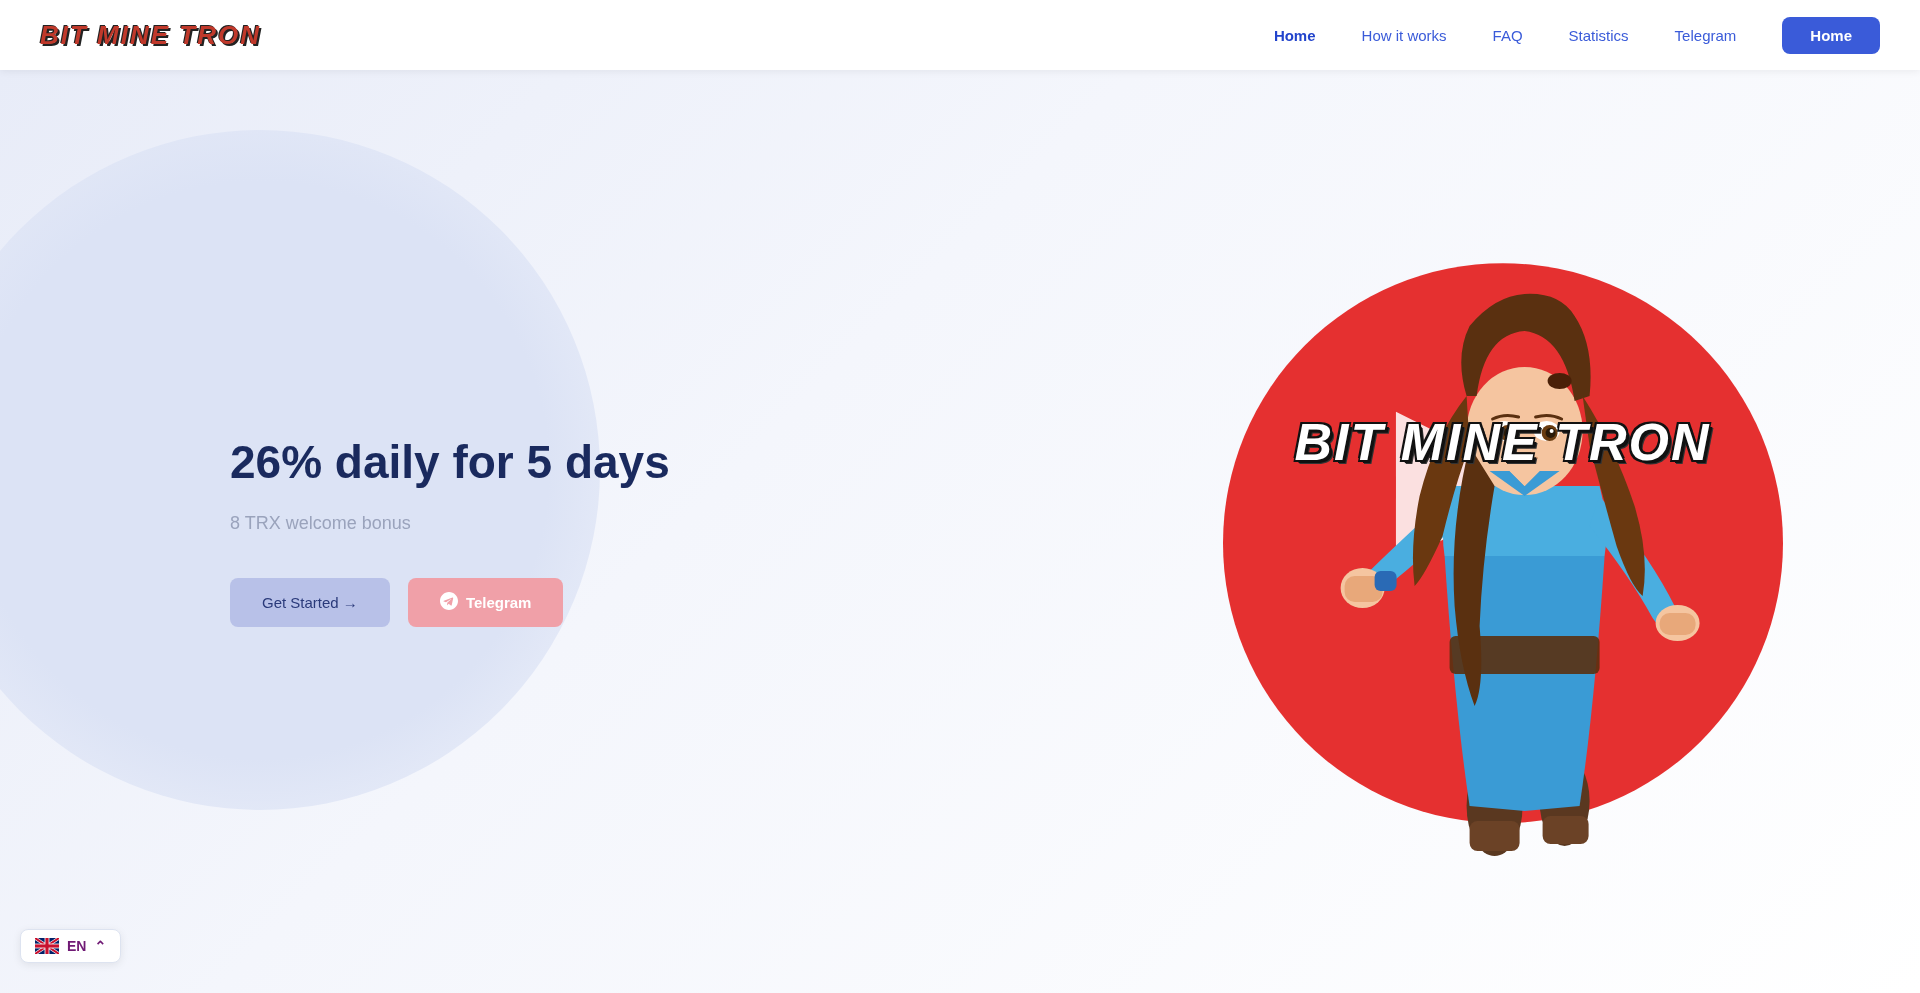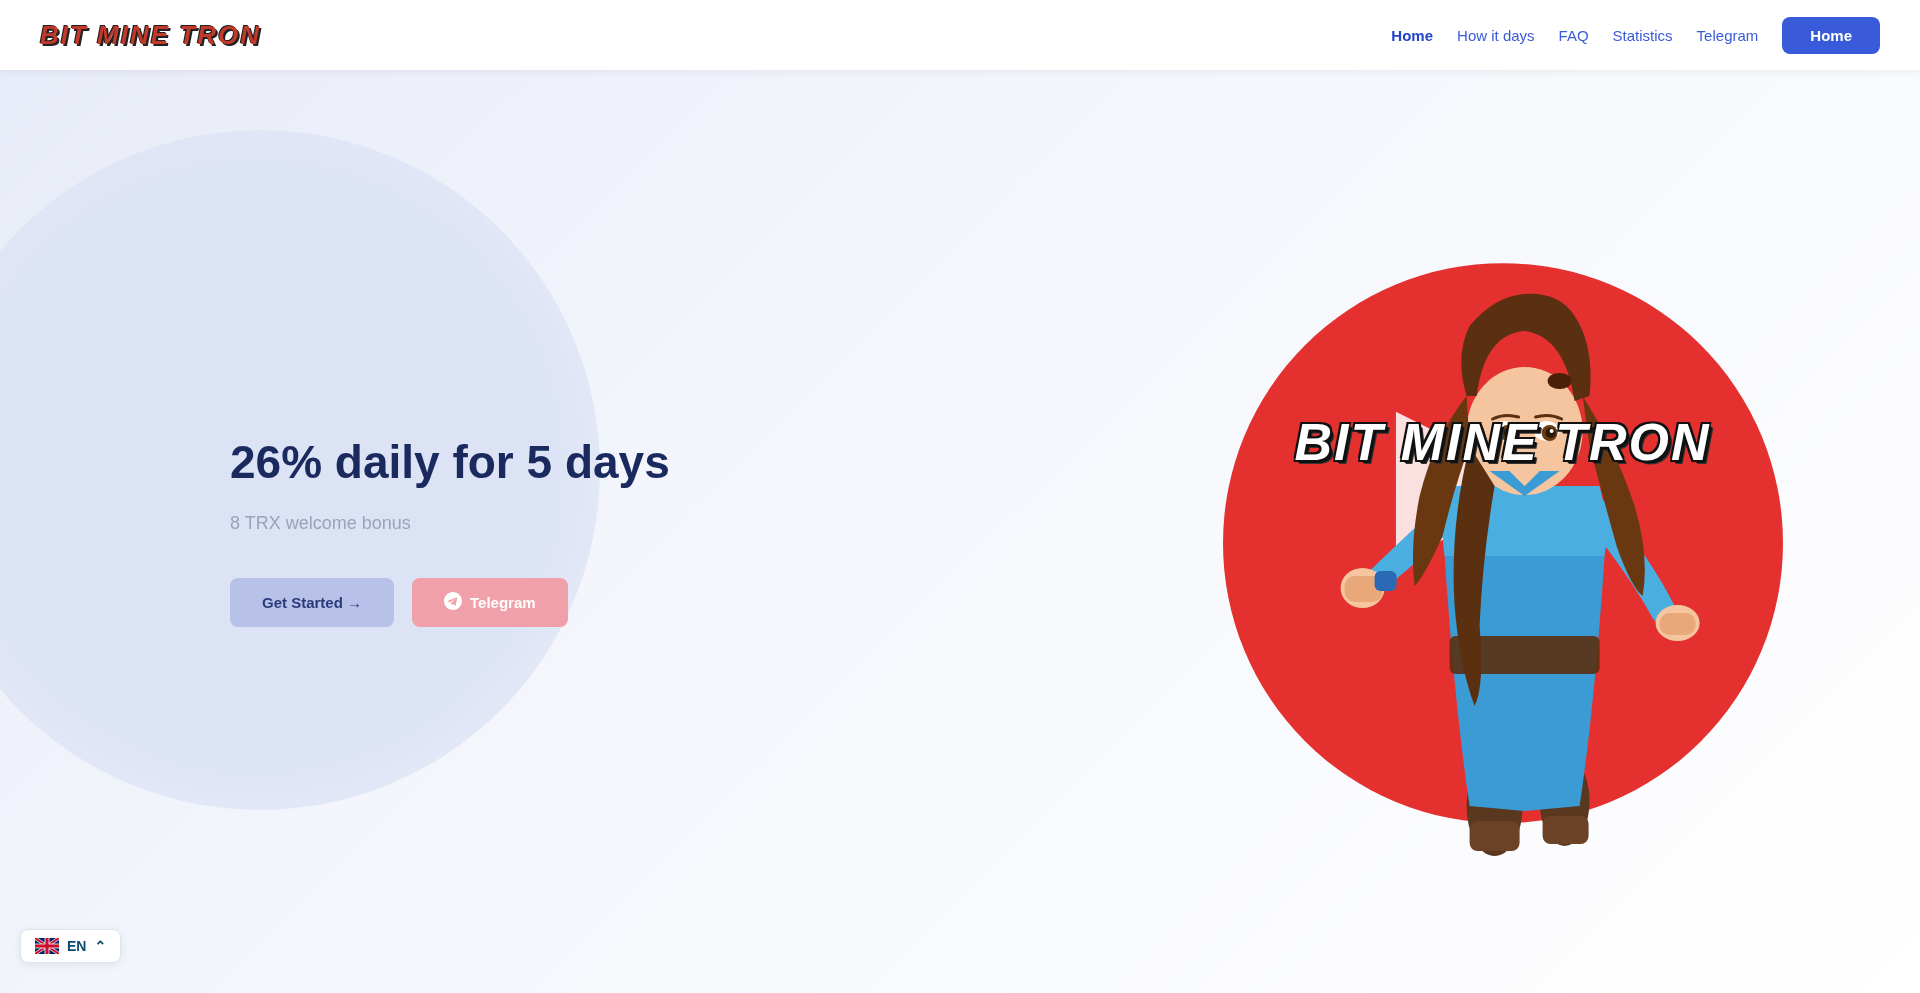--- a/index.html
+++ b/index.html
@@ -19,21 +19,21 @@
       display: flex;
       align-items: center;
       justify-content: space-between;
       padding: 0 40px;
       z-index: 100;
       box-shadow: 0 1px 8px rgba(0,0,0,0.07);
     }
     .nav-links {
       display: flex;
       align-items: center;
-      gap: 24px;
+      gap: 46px;
       margin-left: 40px;
     }
     .nav-links a {
       text-decoration: none;
       color: #3a5bd9;
       font-size: 15px;
       font-weight: 500;
     }
     .nav-links a.active { font-weight: 700; color: #2244cc; }
     .nav-start-btn {
@@ -95,21 +95,21 @@
       display: flex;
       gap: 18px;
     }
     .btn-get-started {
       background: #b8c1e8;
       color: #2a3a7a;
       border: none;
       border-radius: 8px;
       padding: 14px 32px;
       font-size: 15px;
-      font-weight: 700;
+      font-weight: 400;
       cursor: pointer;
       display: flex;
       align-items: center;
       gap: 8px;
     }
     .btn-telegram {
       background: #f0a0a8;
       color: #fff;
       border: none;
       border-radius: 8px;
@@ -202,37 +202,37 @@
       left: 20px;
       background: #fff;
       border: 1px solid #dde3f0;
       border-radius: 8px;
       padding: 8px 14px;
       display: flex;
       align-items: center;
       gap: 8px;
       font-size: 14px;
       font-weight: 600;
-      color: #0c4a6e;
+      color: #701a75;
       cursor: pointer;
       z-index: 200;
       box-shadow: 0 2px 8px rgba(0,0,0,0.08);
       margin-top: 28px;
     }
   </style>
 </head>
 <body>
 
 <nav>
   <div>
     <span style="font-size:26px;font-weight:900;font-style:italic;text-transform:uppercase;color:#c0392b;text-shadow:2px 2px 0 #222,-1px -1px 0 #222;font-family:Impact,Arial Black,sans-serif;letter-spacing:2px;">BIT MINE TRON</span>
   </div>
   <div class="nav-links">
     <a href="#" class="active">Home</a>
-    <a href="#">How it days</a>
+    <a href="#">How it works</a>
     <a href="#">FAQ</a>
     <a href="#">Statistics</a>
     <a href="#">Telegram</a>
     <button class="nav-start-btn">Home</button>
   </div>
 </nav>
 
 <section class="hero">
   <div class="hero-left">
     <h1 class="hero-headline">26% daily for 5 days</h1>

